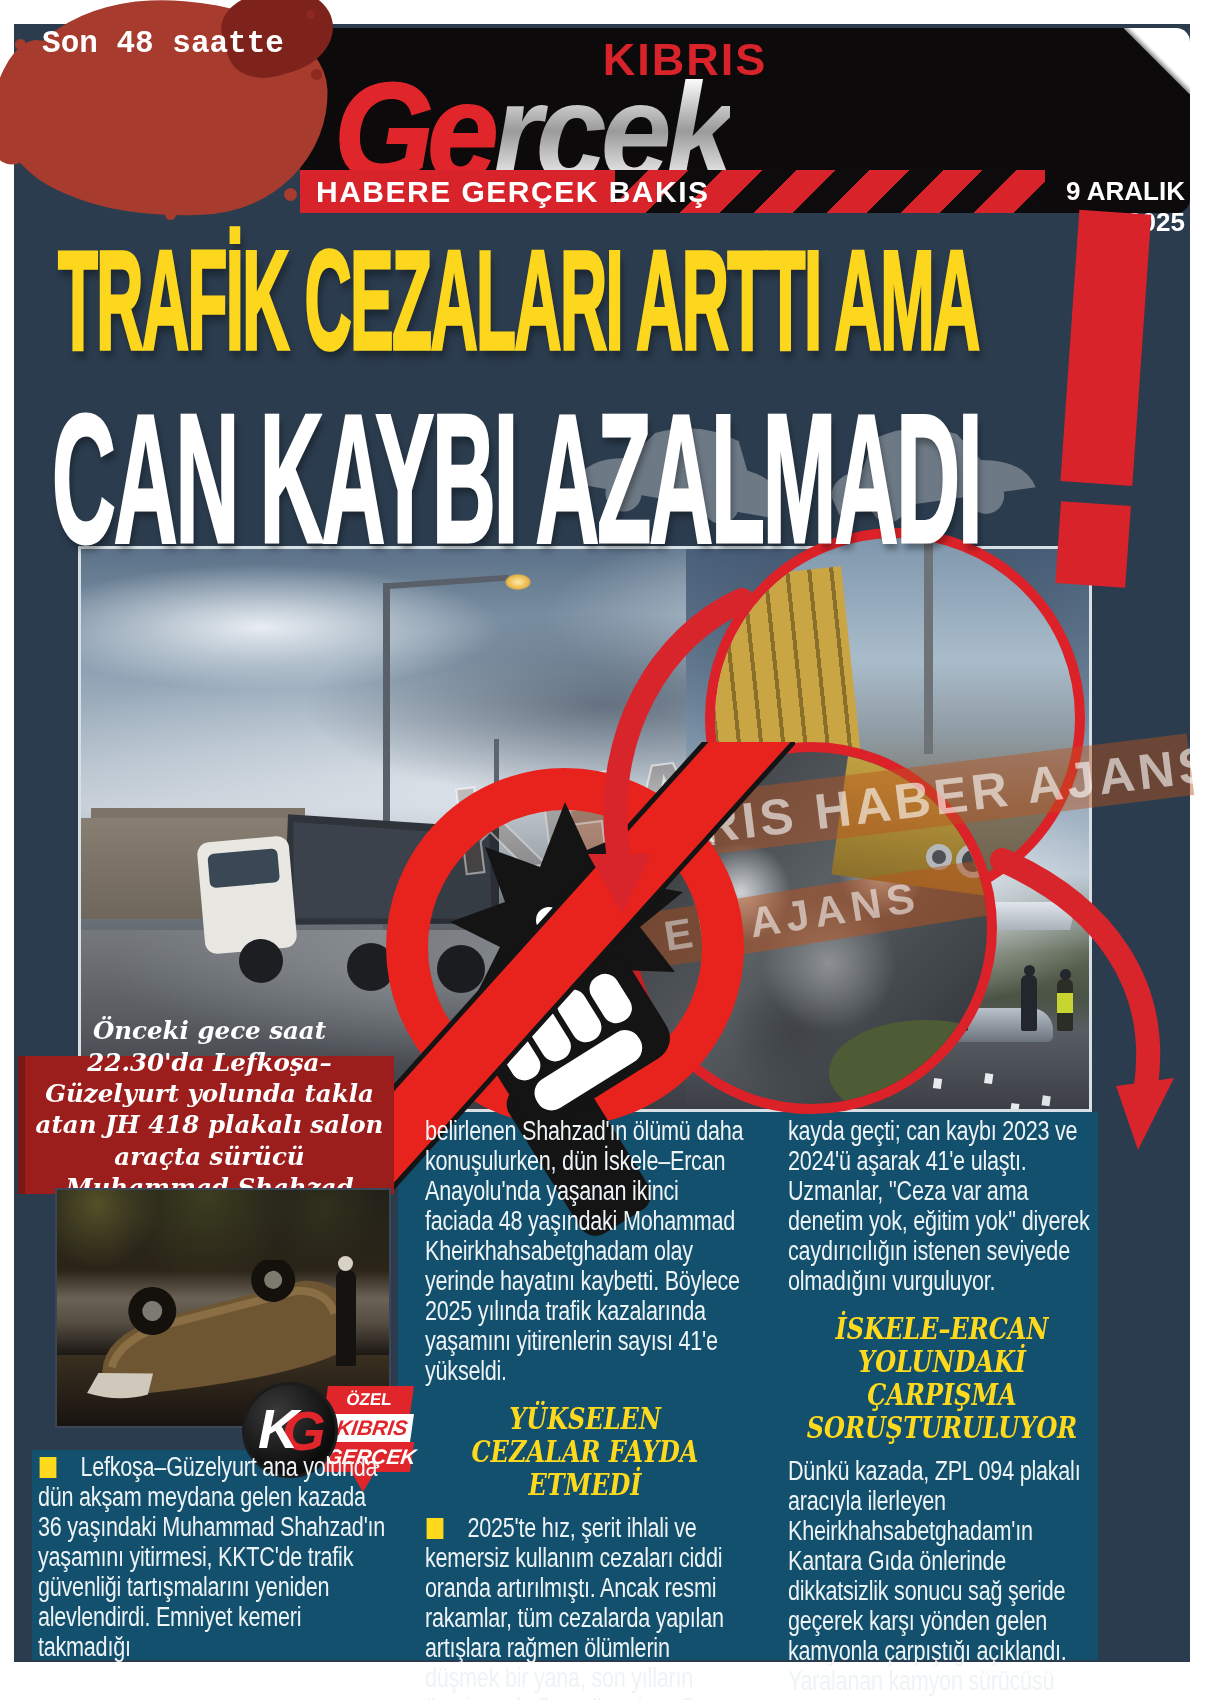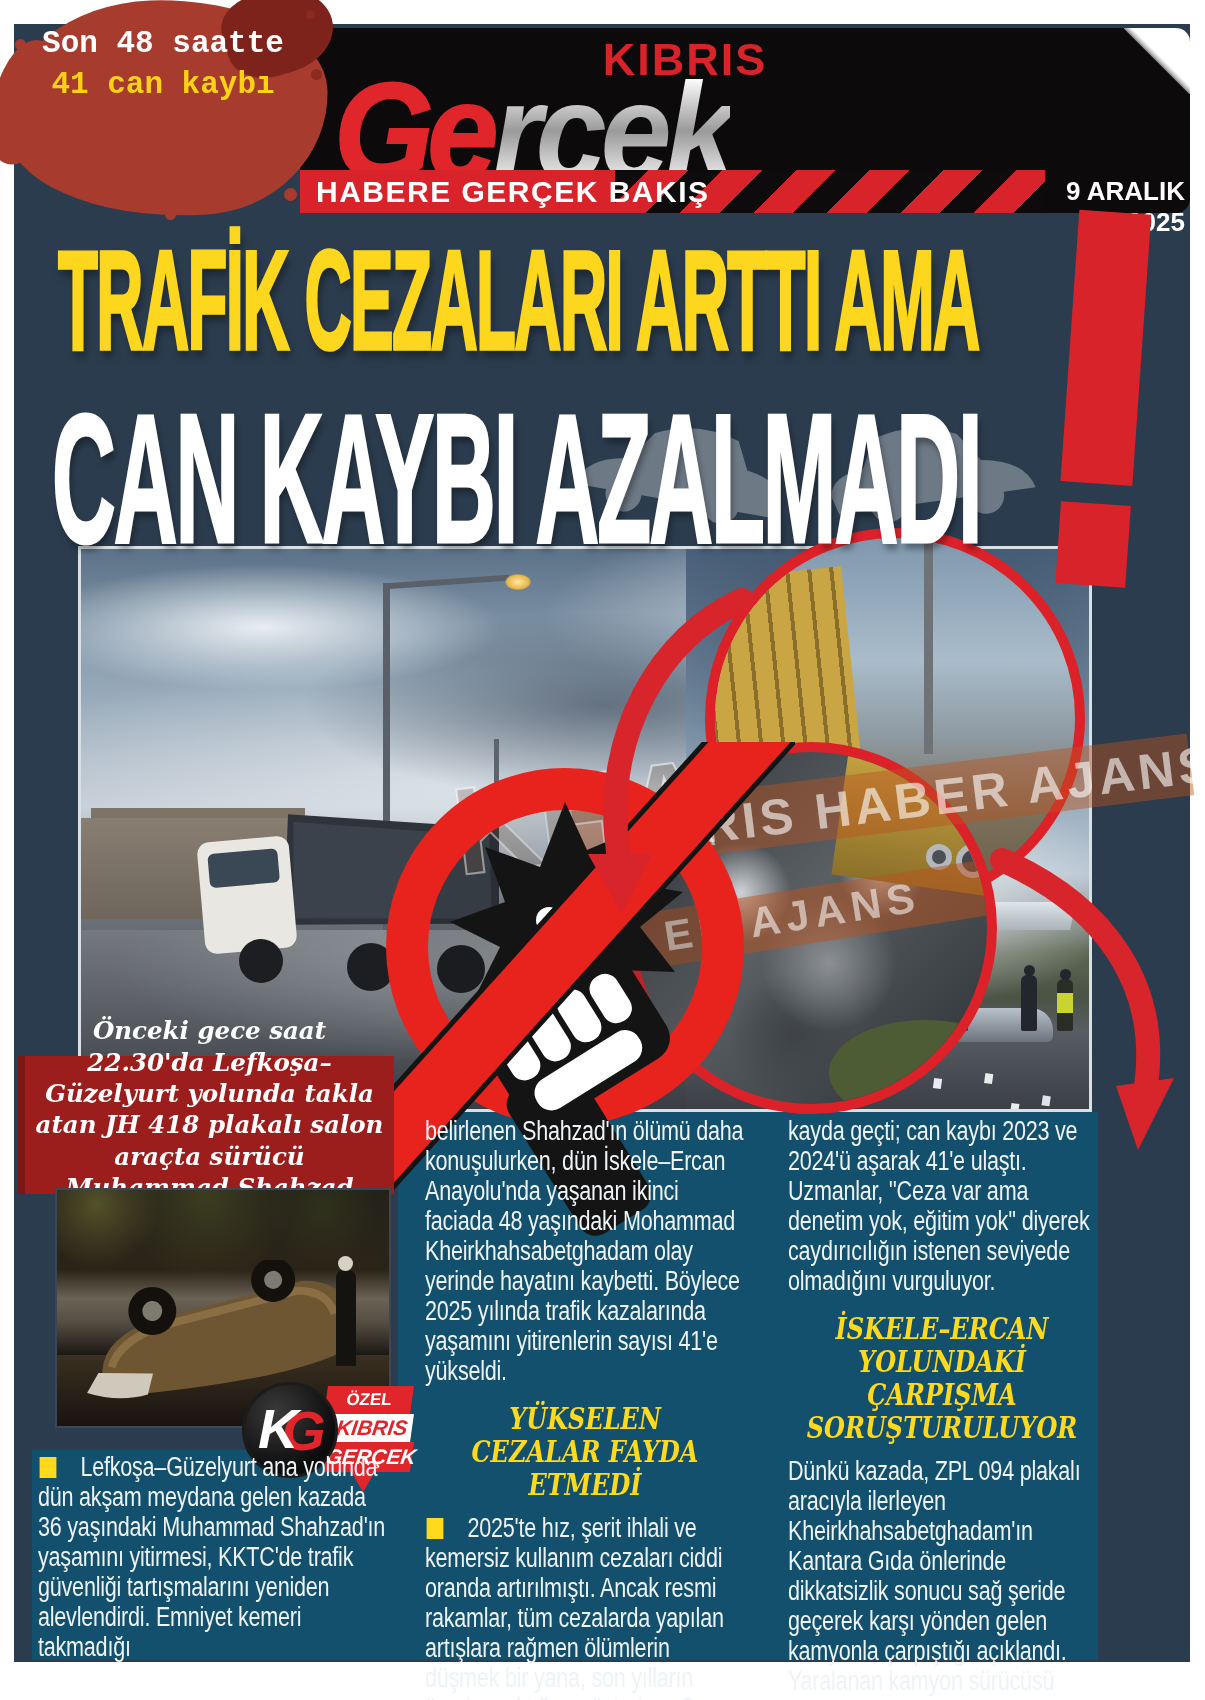--- a/index.html
+++ b/index.html
@@ -245,21 +245,20 @@
   <div class="hz"></div>
   <div class="tx">HABERE GERÇEK BAKIŞ</div>
 </div>
 <div class="issue-date">9 ARALIK 2025</div>
 
 <div class="splash">
   <div class="blob"></div>
   <div class="dots"></div>
   <div class="stx">
     <div>Son 48 saatte</div>
-    <div class="hl">41 can kaybı</div>
   </div>
 </div>
 
 <svg class="cars-sil" width="520" height="150" viewBox="0 0 520 150">
   <g fill="#aeb6bd">
     <g transform="rotate(7 130 100)">
       <path d="M20,112 q8,-28 52,-32 l22,-28 q42,-18 84,-2 l12,28 q34,6 34,26 l-6,18 z"></path>
       <circle cx="70" cy="116" r="18"></circle>
         <circle cx="168" cy="116" r="18"></circle>
     </g>

